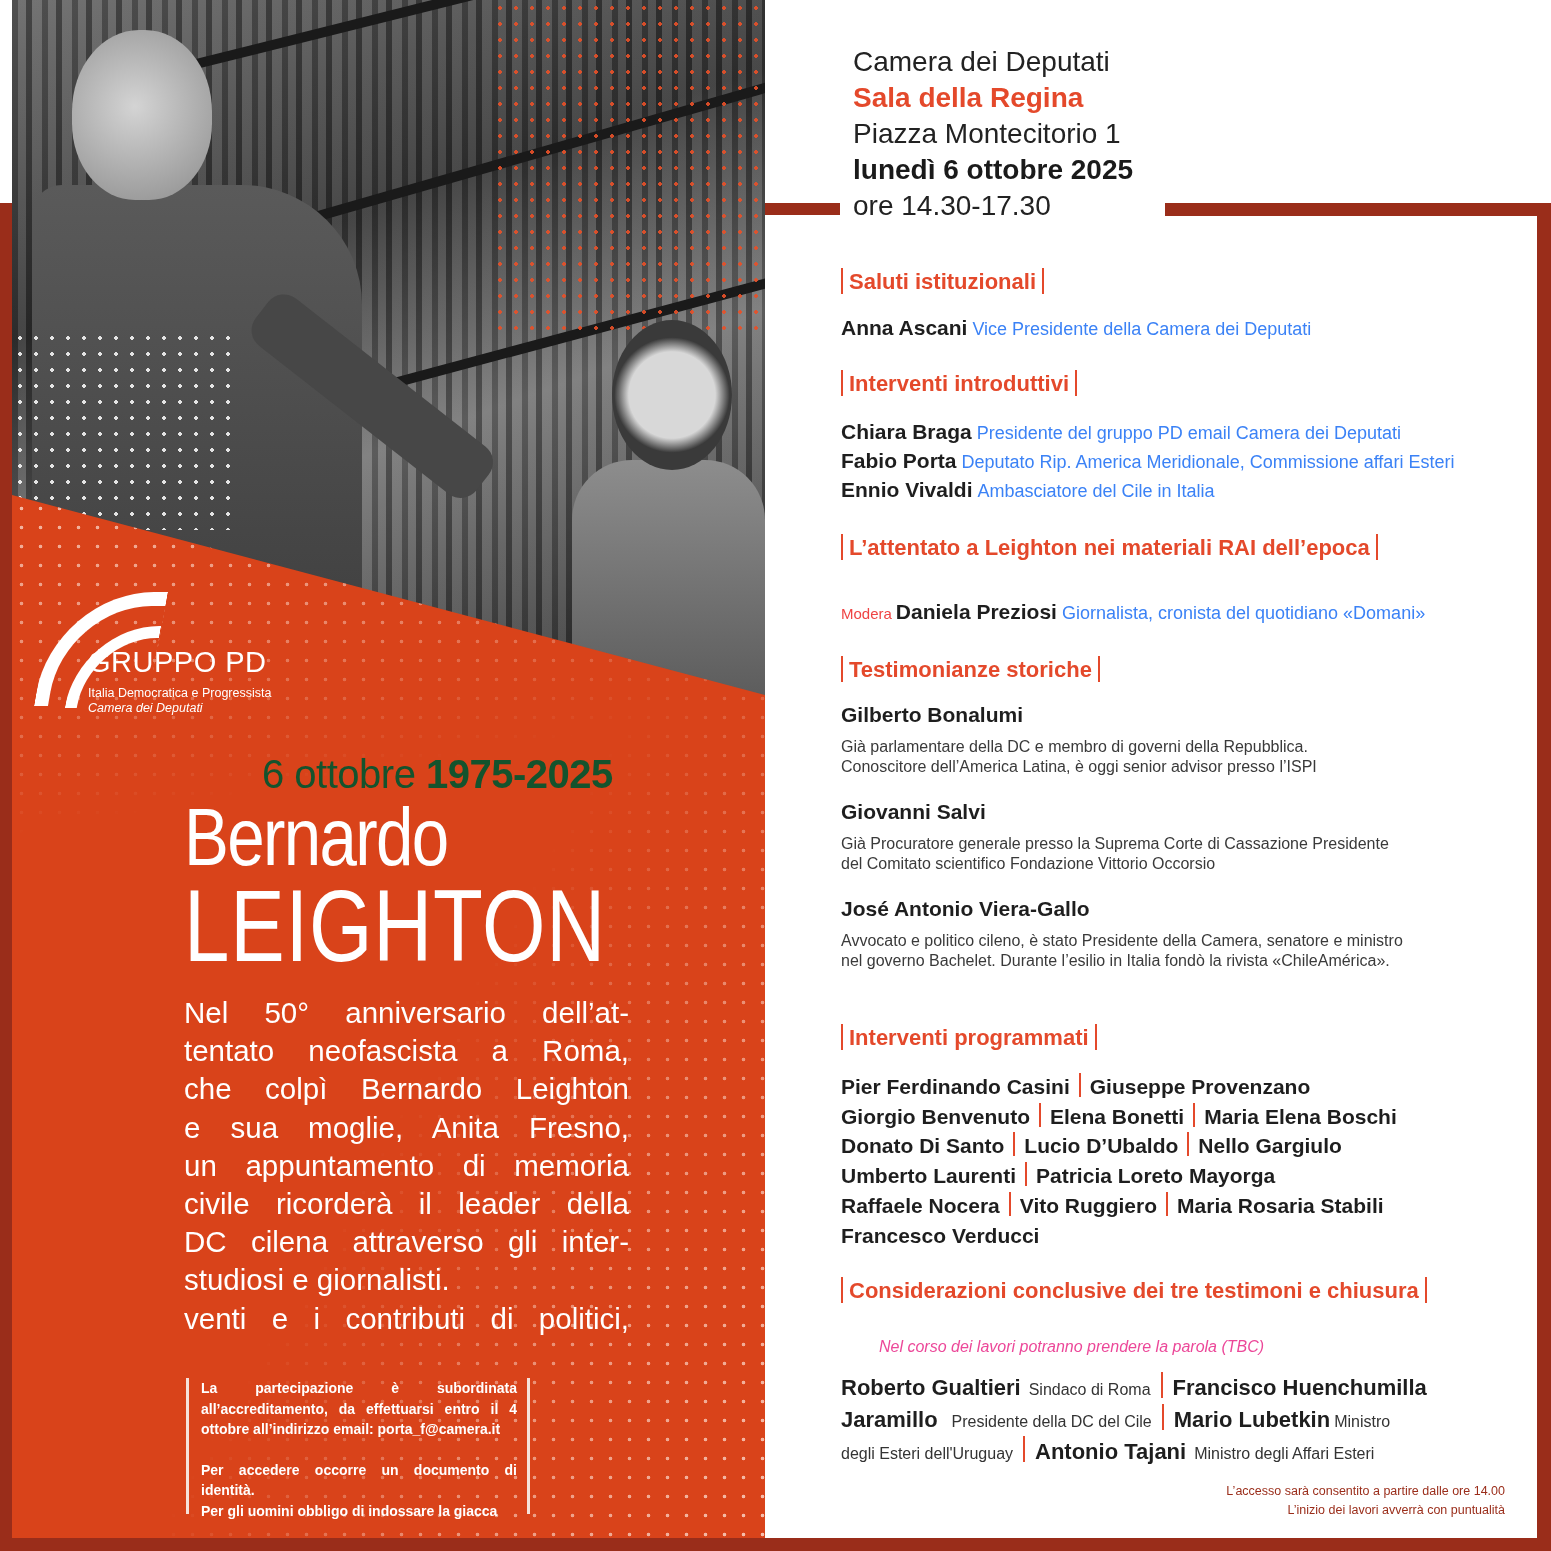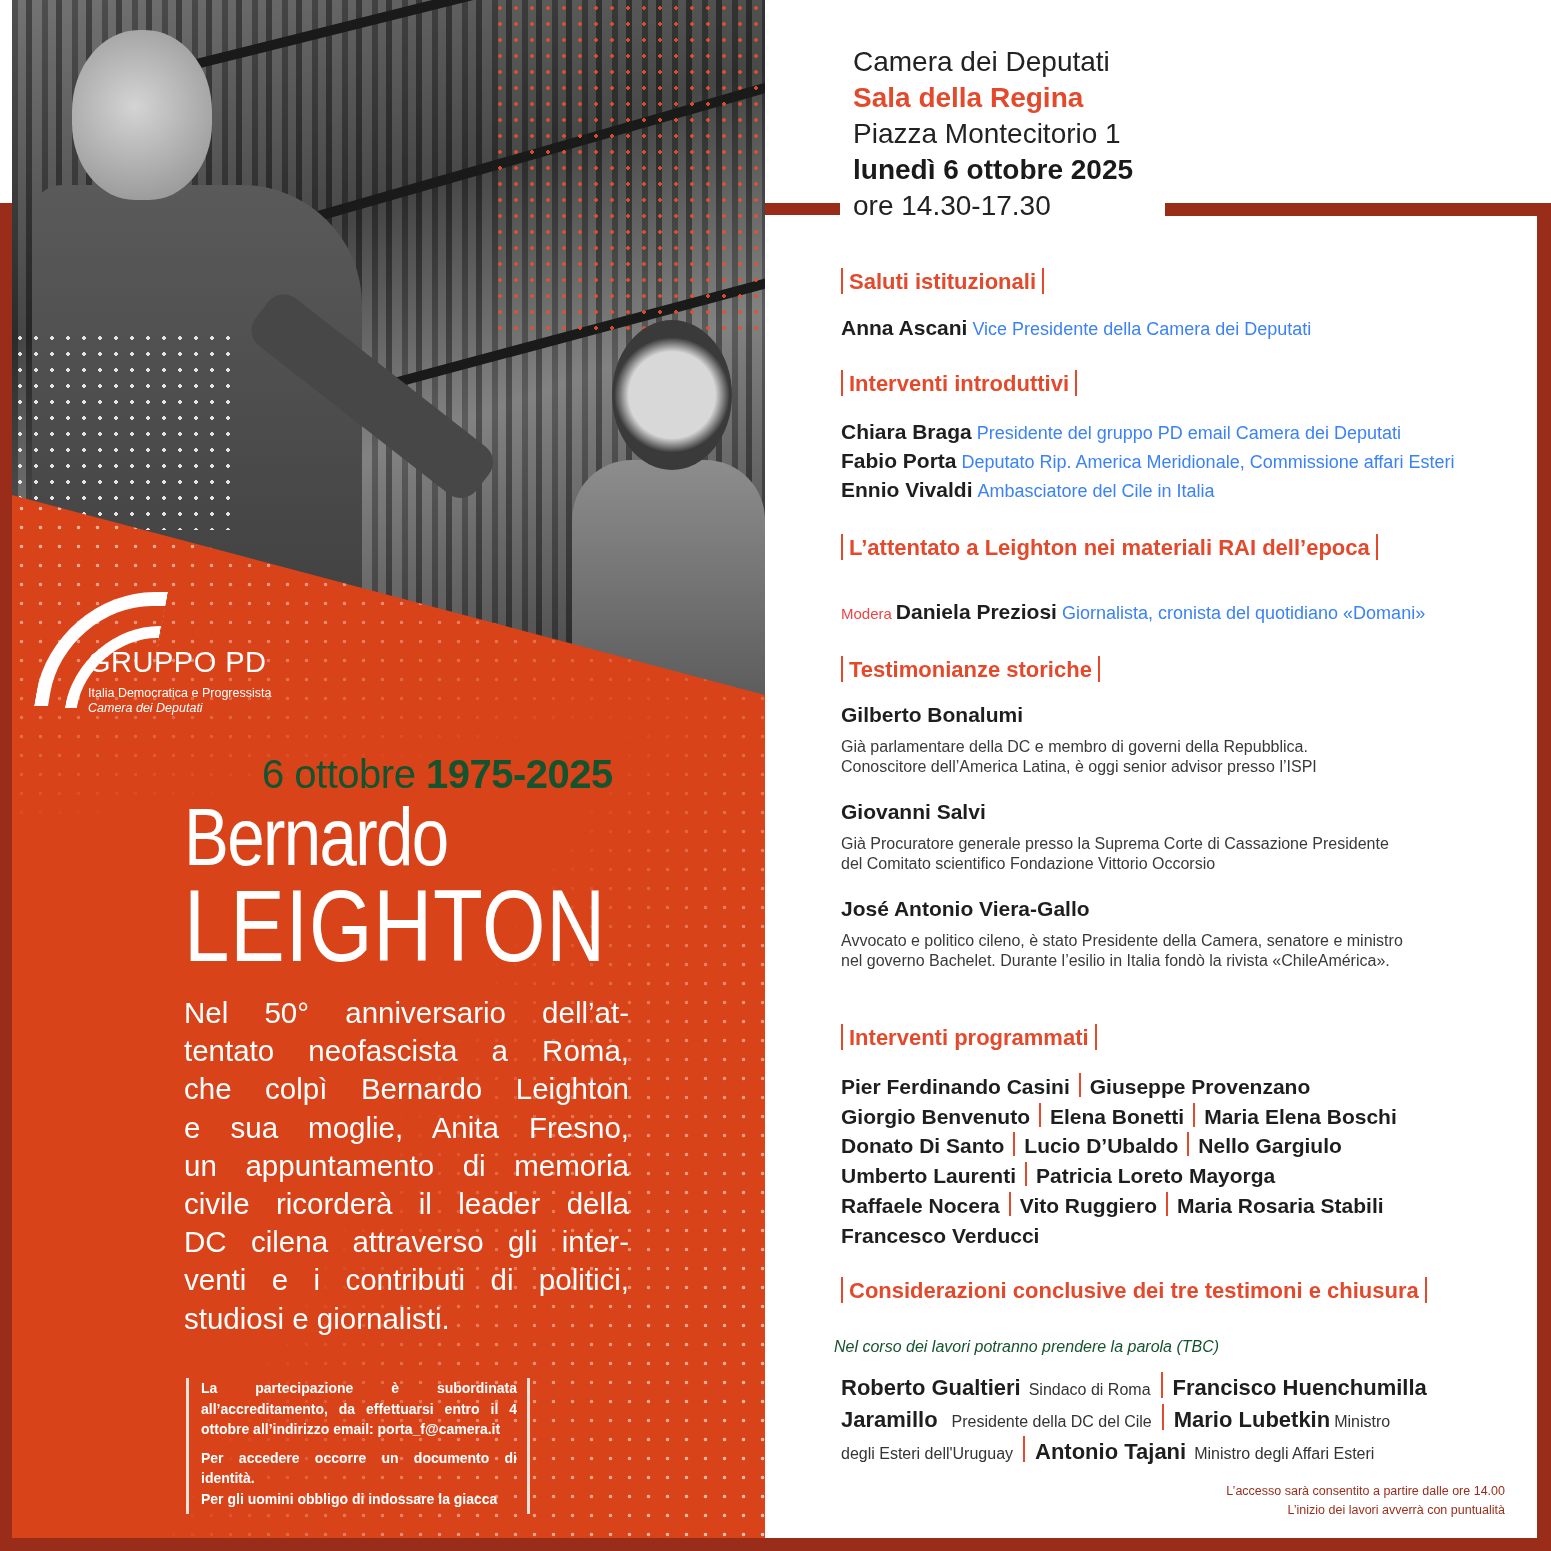--- a/index.html
+++ b/index.html
@@ -54,21 +54,21 @@
   .date-line .light { font-weight: 300; }
   .date-line .bold { font-weight: 700; }
   .name-first { position: absolute; left: 184px; top: 790px; font-size: 82px; color: #fff; font-weight: 300; letter-spacing: -2px; transform: scaleX(0.82); transform-origin: left top; white-space: nowrap; }
   .name-last { position: absolute; left: 184px; top: 868px; font-size: 102px; color: #fff; font-weight: 300; letter-spacing: 1px; transform: scaleX(0.8); transform-origin: left top; white-space: nowrap; }
   .lead { position: absolute; left: 184px; top: 994px; width: 445px; font-size: 29.5px; line-height: 38.2px; color: #fff; text-align: justify; }
   .lead-line { display: block; text-align: justify; text-align-last: justify; white-space: nowrap; }
   .lead-line.last { text-align-last: left; }
 
   .notice { position: absolute; left: 186px; top: 1378px; width: 344px; height: 136px; border-left: 3px solid #f6e2da; border-right: 3px solid #f6e2da; padding: 0 10px 0 12px; box-sizing: border-box; color: #fff; font-size: 14px; font-weight: 700; line-height: 20.5px; }
   .notice p { margin: 0; text-align: justify; }
-  .notice p + p { margin-top: 8px; }
+  .notice p + p { margin-top: 20px; }
 
   
   .venue { position: absolute; left: 853px; top: 44px; font-size: 28px; line-height: 36px; color: #222; }
   .venue div { white-space: nowrap; }
   .venue .light { font-weight: 300; }
   .venue .accent { color: #e4492b; font-weight: 700; }
   .venue .bold { font-weight: 700; color: #1a1a1a; }
 
   
   .section-head { position: absolute; left: 841px; color: #e4492b; font-weight: 700; font-size: 22px; white-space: nowrap; }
@@ -77,21 +77,21 @@
   .row { position: absolute; left: 841px; white-space: nowrap; color: #1e1e1e; }
   .row .nm { font-size: 21px; font-weight: 700; }
   .row .rl { font-size: 18px; font-weight: 300; color: #3b82f6; margin-left: 5px; }
   .row .pre { font-size: 15px; color: #ef4444; margin-right: 4px; }
   .bio-name { position: absolute; left: 841px; font-size: 21px; font-weight: 700; white-space: nowrap; }
   .bio-text { position: absolute; left: 841px; font-size: 16px; line-height: 20px; color: #3a3a3a; font-weight: 300; white-space: nowrap; }
   .bio-text div { white-space: nowrap; }
   .speakers { position: absolute; left: 841px; top: 1072px; font-size: 21px; font-weight: 700; line-height: 29.7px; }
   .speakers .line { white-space: nowrap; }
   .sep { display: inline-block; width: 2px; height: 24px; background: #e4492b; vertical-align: -3px; margin: 0 9px; }
-  .tbc-note { position: absolute; left: 834px; top: 1338px; font-size: 16px; font-style: italic; color: #14532d; white-space: nowrap; }
+  .tbc-note { position: absolute; left: 879px; top: 1338px; font-size: 16px; font-style: italic; color: #ec4899; white-space: nowrap; }
   .guests { position: absolute; left: 841px; top: 1372px; line-height: 29px; }
   .guests .line { white-space: nowrap; }
   .guests .nm { font-size: 22px; font-weight: 700; }
   .guests .rl { font-size: 16px; font-weight: 300; color: #333; margin-left: 8px; }
   .guests .sep { height: 26px; margin: 0 10px; }
   .footer-note { position: absolute; right: 46px; top: 1482px; text-align: right; font-size: 12.5px; line-height: 19px; color: #9a2d1a; }
   .footer-note div { white-space: nowrap; }
 </style>
 </head>
 <body>
@@ -140,22 +140,22 @@
 <div class="name-last">LEIGHTON</div>
 
 <div class="lead">
   <span class="lead-line">Nel 50° anniversario dell’at-</span>
   <span class="lead-line">tentato neofascista a Roma,</span>
   <span class="lead-line">che colpì Bernardo Leighton</span>
   <span class="lead-line">e sua moglie, Anita Fresno,</span>
   <span class="lead-line">un appuntamento di memoria</span>
   <span class="lead-line">civile ricorderà il leader della</span>
   <span class="lead-line">DC cilena attraverso gli inter-</span>
+  <span class="lead-line last">studiosi e giornalisti.</span>
   <span class="lead-line">venti e i contributi di politici,</span>
-  <span class="lead-line last">studiosi e giornalisti.</span>
 </div>
 
 <div class="notice">
   <p>La partecipazione è subordinata all’accreditamento, da effettuarsi entro il 4 ottobre all’indirizzo email: porta_f@camera.it</p>
   <p>
     <span>Per accedere occorre un documento di identità.</span><br>
     <span>Per gli uomini obbligo di indossare la giacca</span>
   </p>
 </div>
 

